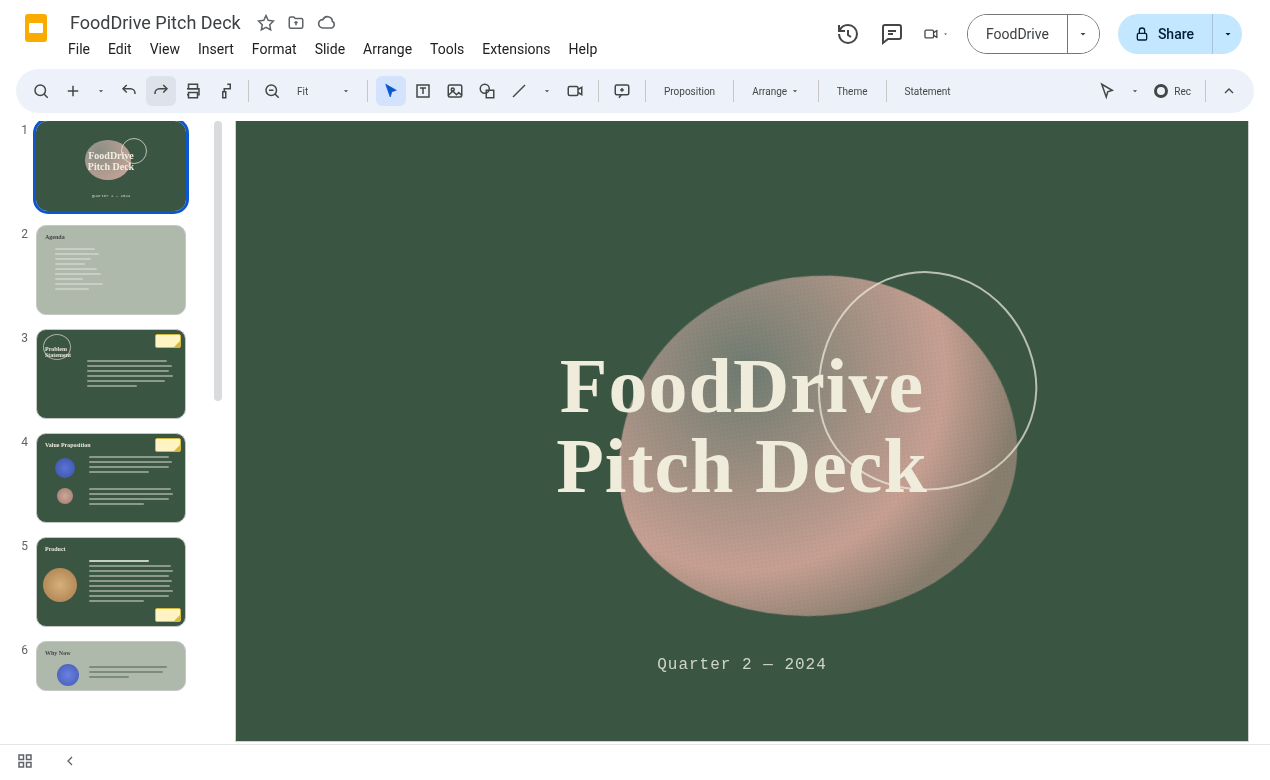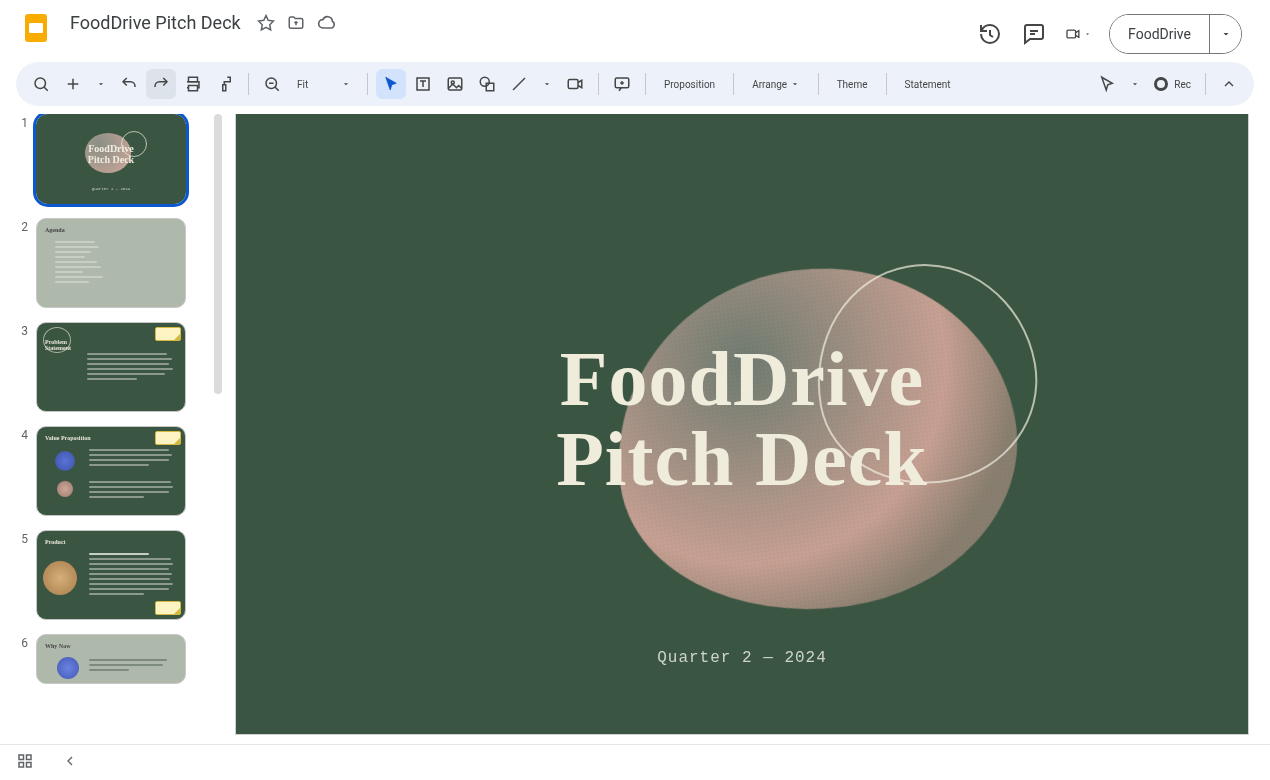--- a/index.html
+++ b/index.html
@@ -139,20 +139,32 @@
           <svg width="18" height="18" viewBox="0 0 24 24" fill="none" stroke="currentColor" stroke-width="2">
             <path d="M3 6a2 2 0 012-2h4l2 2h8a2 2 0 012 2v9a2 2 0 01-2 2H5a2 2 0 01-2-2V6z"></path>
             <path d="M12 10v5m0-5l-2 2m2-2l2 2"></path>
           </svg>
         </span>
       <span class="title-icon">
           <svg width="20" height="20" viewBox="0 0 24 24" fill="none" stroke="currentColor" stroke-width="2">
             <path d="M7 18a5 5 0 010-10 6 6 0 0111.5 2A4.5 4.5 0 0118 18H7z"></path>
           </svg>
         </span>
+    </div>
+    <div class="menu-row">
+      <div class="menu-item">File</div>
+      <div class="menu-item">Edit</div>
+      <div class="menu-item">View</div>
+      <div class="menu-item">Insert</div>
+      <div class="menu-item">Format</div>
+      <div class="menu-item">Slide</div>
+      <div class="menu-item">Arrange</div>
+      <div class="menu-item">Tools</div>
+      <div class="menu-item">Extensions</div>
+      <div class="menu-item">Help</div>
     </div>
   </div>
   <div class="top-right">
     <span class="tr-icon">
         <svg width="24" height="24" viewBox="0 0 24 24" fill="none" stroke="currentColor" stroke-width="2">
           <path d="M3 12a9 9 0 109-9 9 9 0 00-8.5 6"></path>
           <path d="M3 3v6h6"></path>
           <path d="M12 8v5l3 2"></path>
         </svg>
       </span>
@@ -172,20 +184,34 @@
         </svg>
       </span>
     <div class="slideshow-wrap">
       <div class="slideshow-btn">FoodDrive</div>
       <div class="slideshow-drop">
           <svg width="12" height="12" viewBox="0 0 24 24" fill="#444">
             <path d="M7 10l5 5 5-5z"></path>
           </svg>
         </div>
     </div>
+    <div class="share-wrap">
+      <div class="share-btn">
+        <svg width="16" height="16" viewBox="0 0 24 24" fill="none" stroke="#001d35" stroke-width="2">
+            <rect x="5" y="11" width="14" height="10" rx="2"></rect>
+            <path d="M8 11V7a4 4 0 118 0v4"></path>
+          </svg>
+        <span>Share</span>
+      </div>
+      <div class="share-drop">
+          <svg width="12" height="12" viewBox="0 0 24 24" fill="#001d35">
+            <path d="M7 10l5 5 5-5z"></path>
+          </svg>
+        </div>
+    </div>
   </div>
 </div>
 
 <div class="toolbar">
   <div class="tbtn">
       <svg width="18" height="18" viewBox="0 0 24 24" fill="none" stroke="currentColor" stroke-width="2">
         <circle cx="11" cy="11" r="7"></circle>
         <path d="M21 21l-5-5"></path>
       </svg>
     </div>

